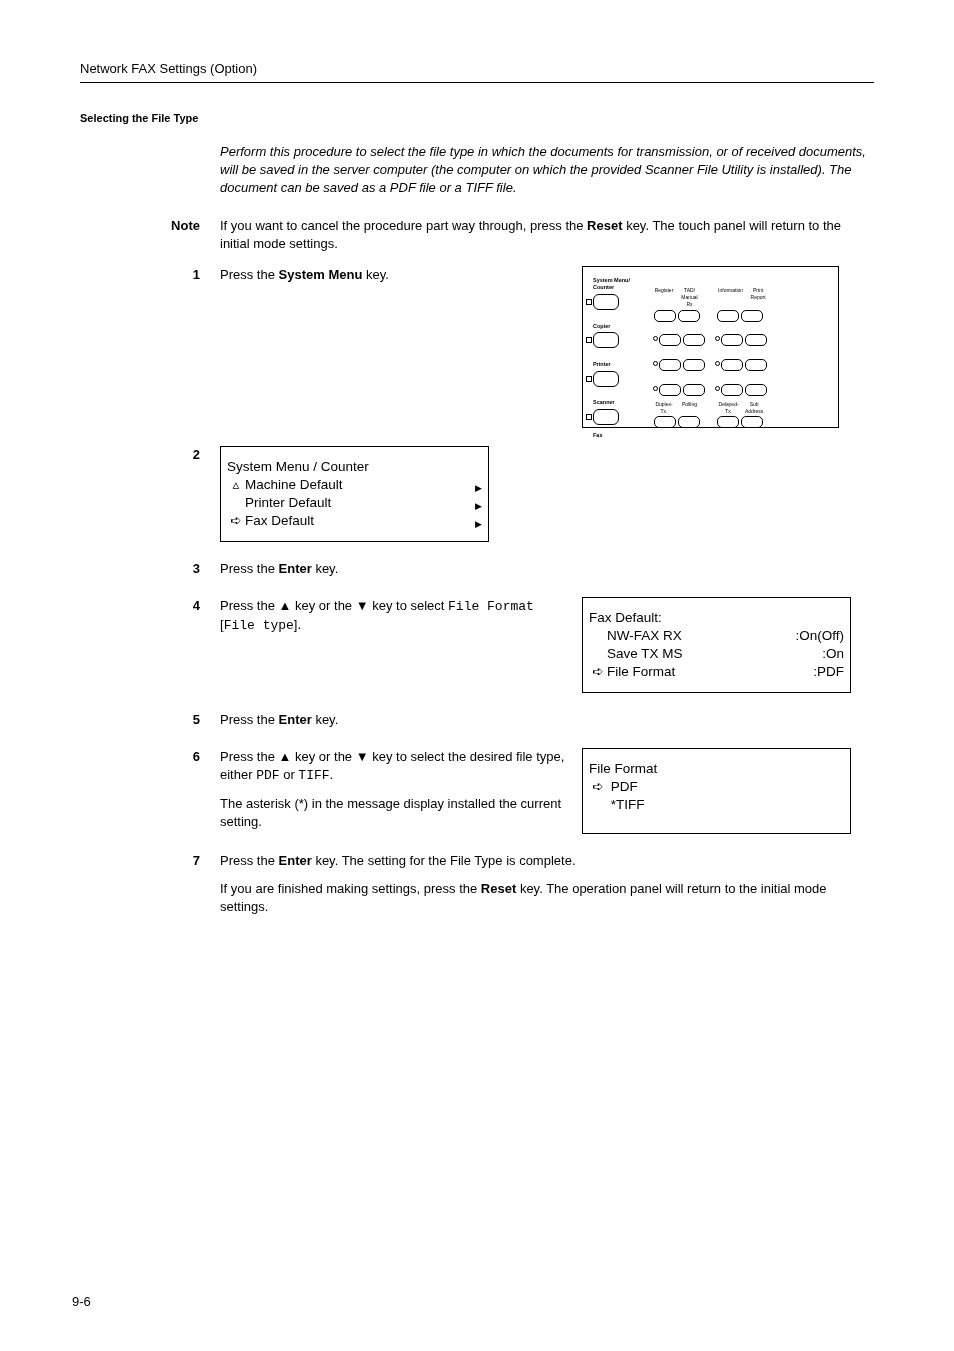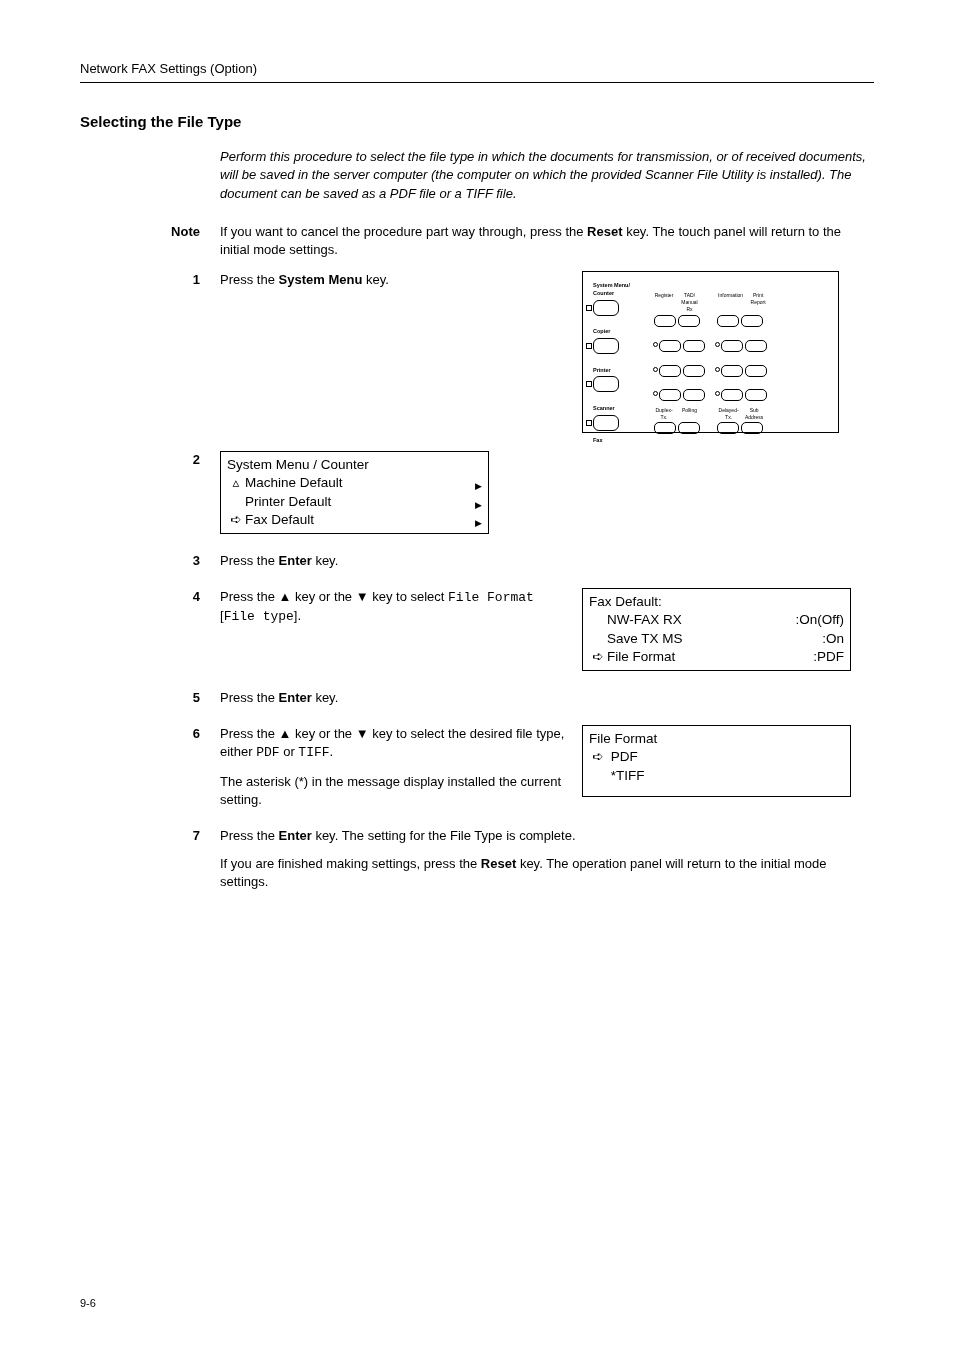--- a/index.html
+++ b/index.html
@@ -13,21 +13,21 @@
     line-height: 1.4;
   }
   .header {
     font-size: 13px;
     border-bottom: 1px solid #000;
     padding-bottom: 4px;
     margin-bottom: 28px;
   }
   .section-title {
     font-weight: bold;
-    font-size: 15px;
+    font-size: 11px;
     margin-bottom: 16px;
   }
   .intro {
     margin-left: 140px;
     margin-bottom: 20px;
     font-style: italic;
   }
   .note-row {
     display: flex;
     margin-bottom: 12px;
@@ -59,21 +59,21 @@
     padding-right: 12px;
   }
   .step-body-full { flex: 1; }
   .step-fig {
     flex: 0 0 265px;
   }
   .bold { font-weight: bold; text-align: right; }
   .mono { font-family: "Courier New", monospace; font-size: 13px; }
   .lcd {
     border: 1px solid #000;
-    padding: 4px 6px;
+    padding: 11px 6px;
     font-family: Arial, sans-serif;
     font-size: 13.5px;
     line-height: 1.35;
     width: 255px;
   }
   .lcd-row { display:flex; justify-content:space-between;align-items:flex-end; }
   .arrow { width: 18px; display:inline-block; text-align:center; }
   .tri { font-size: 9px; }
   .panel-fig {
     border:1px solid #000;
@@ -100,22 +100,22 @@
   }
   .oval {
     width:20px; height:10px; border:1px solid #000; border-radius:5px; display:inline-block; margin:1px;
   }
   .gridcol { display:inline-block; vertical-align:top; margin-right:2px;}
   .lbl5 { font-size:5px; text-align:center;}
   .led { width:3px; height:3px; border:1px solid #000; border-radius:50%; display:inline-block; vertical-align:top; margin-top:3px;}
   .footer {
     position: fixed;
     bottom: 40px;
-    left: 80px;
-    font-size: 11px;
+    left: 72px;
+    font-size: 13px;
   }
   .para-gap { margin-top:10px; }
 </style>
 </head>
 <body>
 
 <div class="header">Network FAX Settings (Option)</div>
 
 <div class="section-title">Selecting the File Type</div>
 

